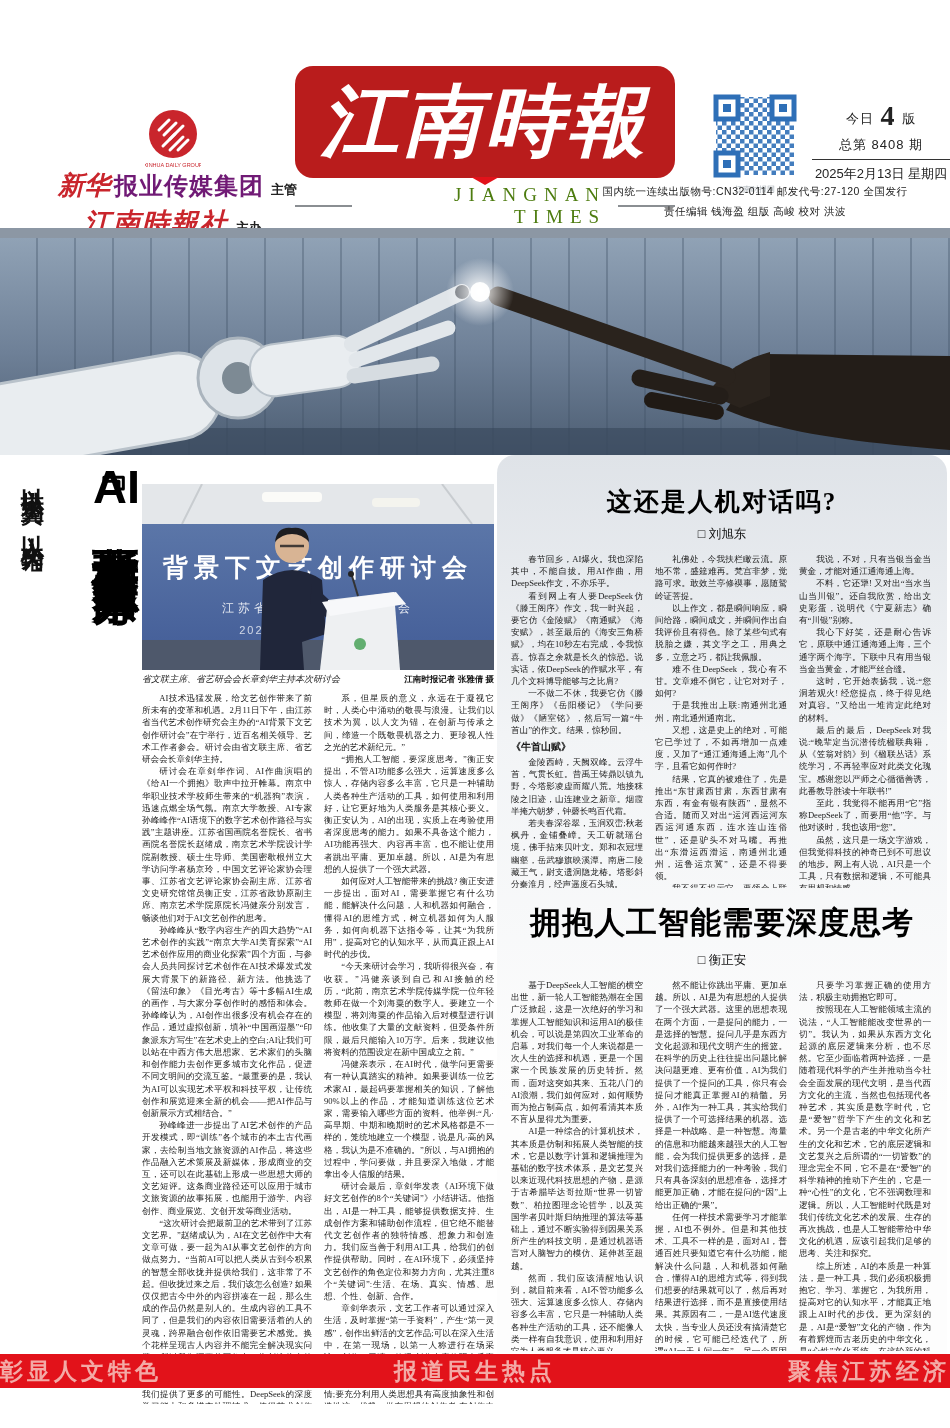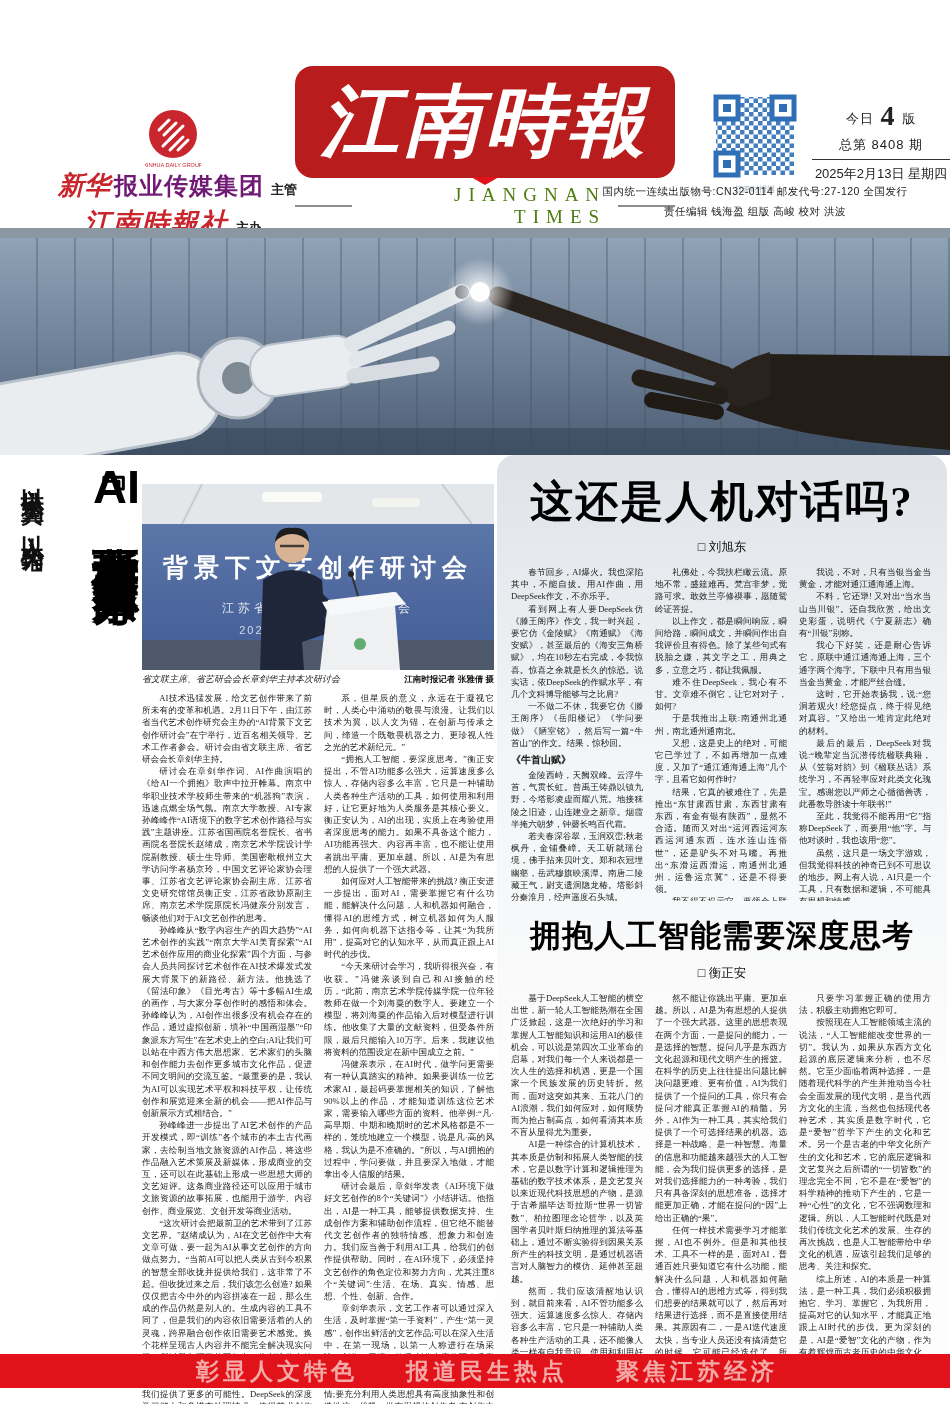--- a/index.html
+++ b/index.html
@@ -55,31 +55,31 @@
   .fig-caption { display:flex; justify-content:space-between; align-items:baseline; margin-top:3px; font-size:9px; }
   .fig-caption .cap { font-style:italic; color:#222; }
   .fig-caption .credit { font-weight:bold; color:#111; white-space:nowrap; font-family:"Liberation Sans",sans-serif; font-size:8.5px; }
   .two-col { display:flex; gap:12px; margin-top:6px; }
   .ncol { width:170px; height:712px; overflow:hidden; text-align:justify; }
   .ncol p, .acol p { font-size:8.6px; line-height:1.42; text-indent:2em; color:#1c1c1c; }
 
   
   .right-panel { position:absolute; left:497px; top:0; width:450px; height:928px; background:linear-gradient(180deg,#dfe3e8 0%,#f2f4f6 30%,#fdfdfd 70%); border-radius:18px; padding:16px 14px 10px 14px; }
   .art-title { text-align:center; font-family:"Liberation Serif",serif; font-weight:900; color:#000; }
-  .art1-title { font-size:43px; letter-spacing:2px; margin-top:2px; }
+  .art1-title { font-size:25px; letter-spacing:2px; margin-top:14px; }
   .art2-title { font-size:31px; letter-spacing:1px; margin-top:14px; }
   .art-author { text-align:center; font-size:12.5px; font-family:"Liberation Sans",sans-serif; margin:8px 0 10px 0; color:#111; }
   .three-col { display:flex; gap:12px; }
   .acol { width:132px; overflow:hidden; text-align:justify; }
   .art1 .acol { height:335px; }
   .art2 .acol { height:372px; }
   .poem-title { font-weight:bold; font-size:10px; margin:4px 0 2px 0; font-family:"Liberation Sans",sans-serif; text-indent:0; }
 
   
-  .footer-strip { position:absolute; left:0; top:1354px; width:950px; height:34px; background:#e2121a; display:flex; align-items:center; justify-content:center; gap:48px;padding-left:24px; }
+  .footer-strip { position:absolute; left:0; top:1354px; width:950px; height:34px; background:#e2121a; display:flex; align-items:center; justify-content:space-between; gap:48px; }
   .footer-strip span { color:#f3aaa6; font-size:23px; font-weight:bold; font-family:"Liberation Sans",sans-serif; letter-spacing:4px; }
 </style>
 </head>
 <body>
 
 <div class="page">
 
   <div class="header">
 
     <div class="brand-left">

